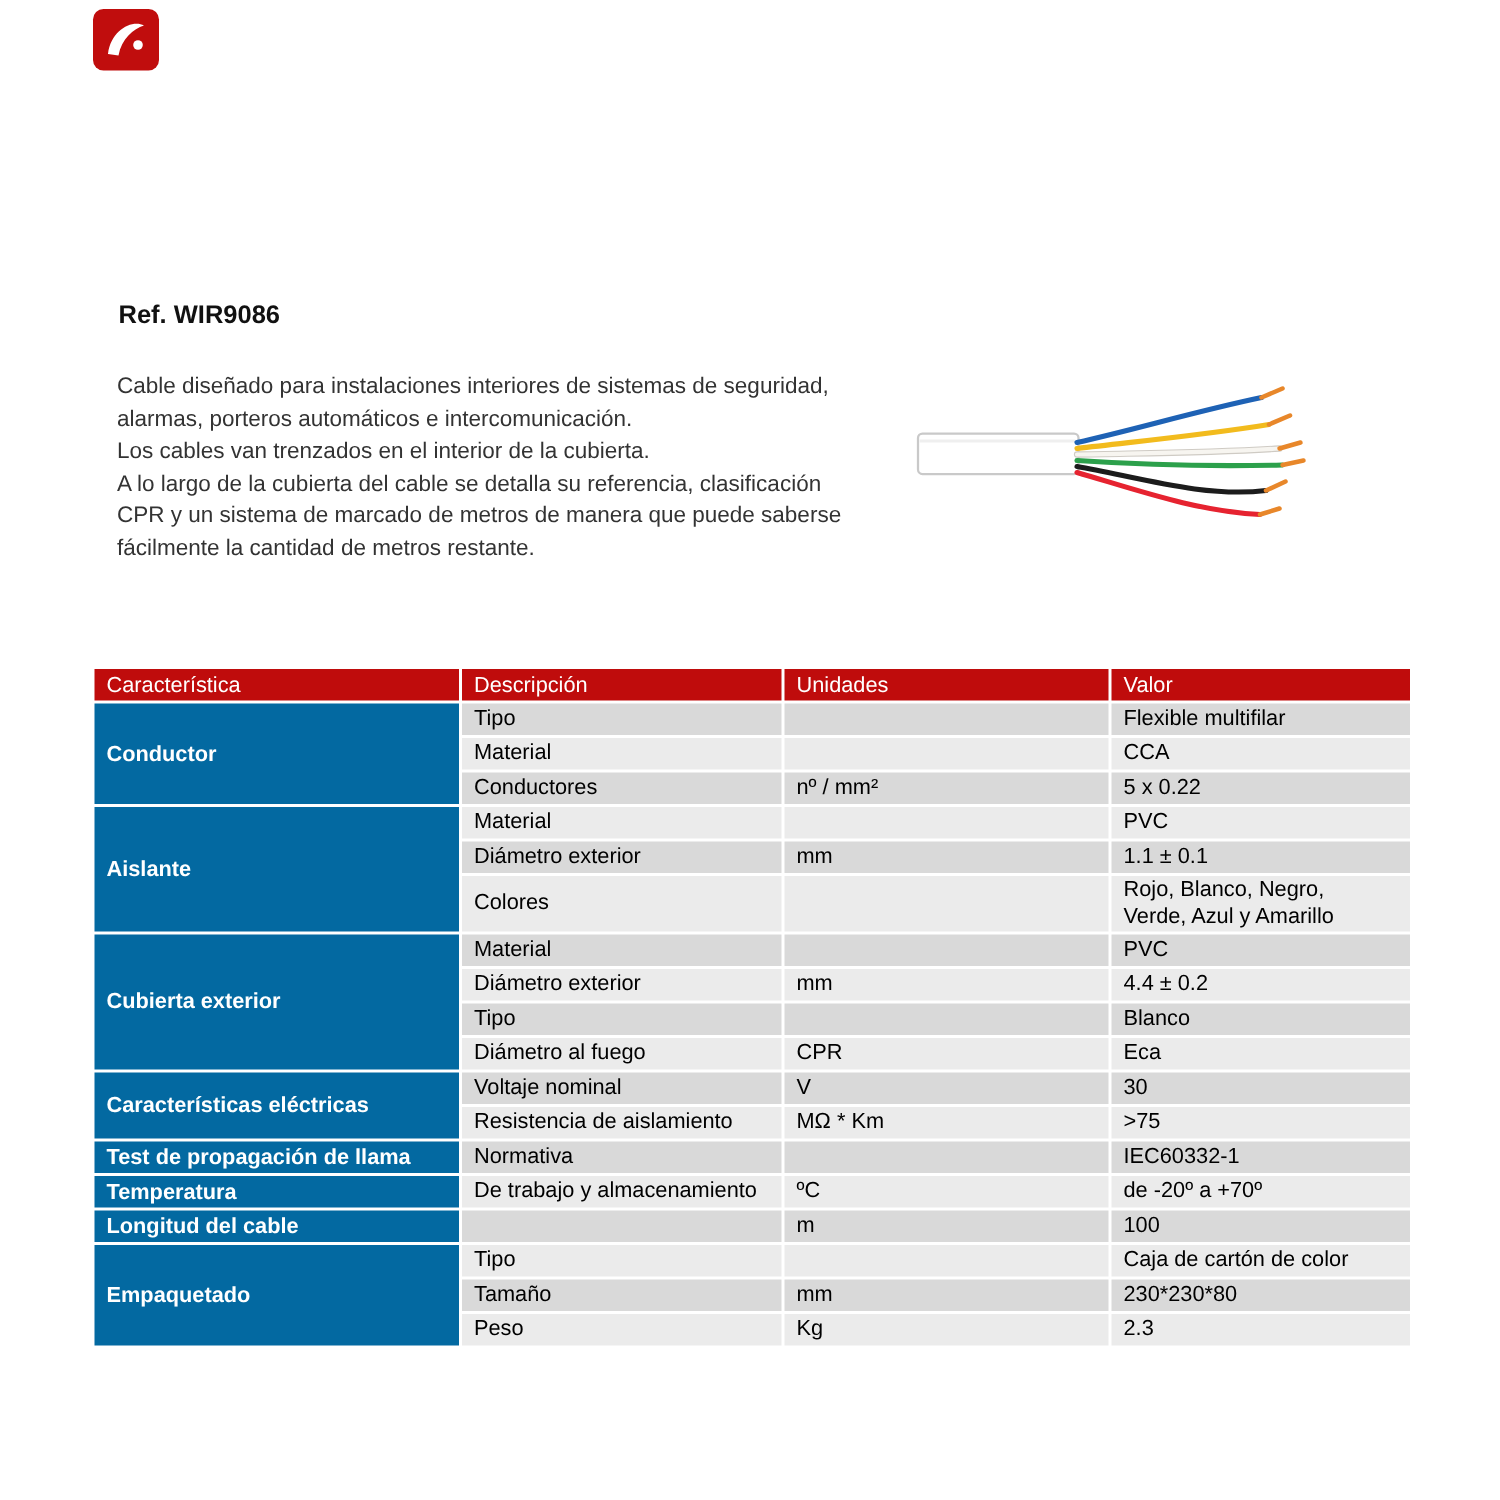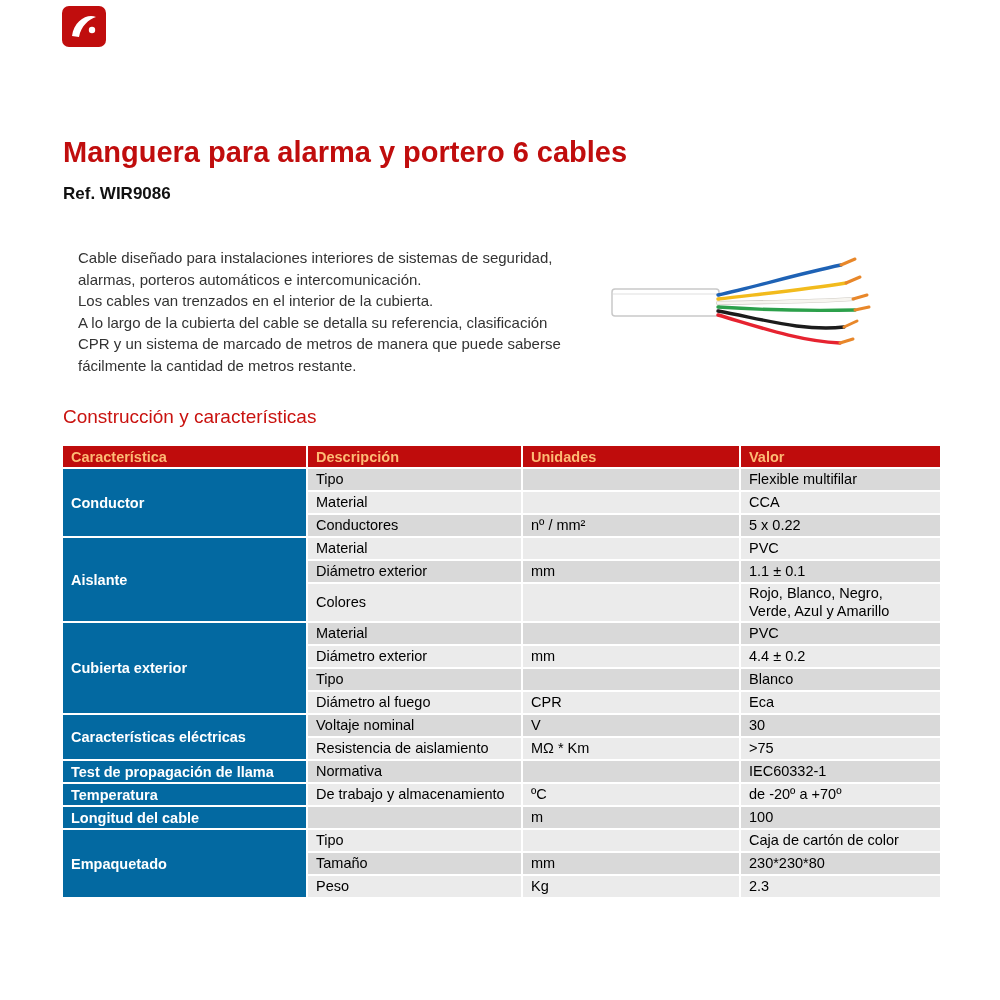--- a/index.html
+++ b/index.html
@@ -3,49 +3,48 @@
 <meta charset="utf-8">
 <style>
   html,body{margin:0;padding:0;background:#fff;}
   body{font-family:"Liberation Sans",sans-serif;color:#1a1a1a;}
   .page{position:relative;width:1000px;height:1000px;background:#ffffff;overflow:hidden;}
 
   .logo{position:absolute;left:62px;top:6px;width:44px;height:41px;background:#c00d0d;border-radius:7px;}
   .logo svg{width:100%;height:100%;display:block;}
 
   .title{position:absolute;left:63px;top:136px;margin:0;font-size:29px;font-weight:bold;color:#c00d0d;letter-spacing:0px;white-space:nowrap;}
-  .ref{position:absolute;left:63px;top:184px;margin:0;font-size:17px;font-weight:bold;color:#111;}
+  .ref{position:absolute;left:63px;top:184px;margin:16px;font-size:17px;font-weight:bold;color:#111;}
 
   .desc{position:absolute;left:78px;top:247px;width:505px;font-size:15px;line-height:21.5px;color:#333;white-space:pre-line;}
 
   .cable-art{position:absolute;left:598px;top:242px;width:300px;height:128px;}
 
   .section-heading{position:absolute;left:63px;top:406px;margin:0;font-size:19px;font-weight:normal;color:#c9120f;}
 
   table.spec{position:absolute;left:61px;top:444px;border-collapse:separate;border-spacing:2px;table-layout:fixed;width:879px;}
   table.spec th,table.spec td{font-size:14.5px;text-align:left;vertical-align:middle;padding:1px 8px;overflow:hidden;}
-  th.hdr{background:#bf0c0c;color:#fdba74;font-weight:bold;height:19px;}
+  th.hdr{background:#bf0c0c;color:#ffffff;font-weight:normal;height:19px;}
   th.group{background:#0369a1;color:#fff;font-weight:bold;vertical-align:top;padding-top:2px;height:19px;}
   td.dark{background:#d9d9d9;}
   td.light{background:#ebebeb;}
   td{height:19px;line-height:17.5px;color:#000000;white-space:pre-line;}
 </style>
 </head>
 <body>
 
 <div class="page">
 
   <div class="logo">
     <svg viewBox="0 0 44 41">
       <path d="M10 30 C12 14, 26 7, 34 11 C27 13, 19 20, 17 31 Z" fill="#ffffff"></path>
       <circle cx="30" cy="24" r="3.2" fill="#ffffff"></circle>
     </svg>
   </div>
 
-  <h1 class="title">Manguera para alarma y portero 6 cables</h1>
   <p class="ref">Ref. WIR9086</p>
 
   <div class="desc">Cable diseñado para instalaciones interiores de sistemas de seguridad,
 alarmas, porteros automáticos e intercomunicación.
 Los cables van trenzados en el interior de la cubierta.
 A lo largo de la cubierta del cable se detalla su referencia, clasificación
 CPR y un sistema de marcado de metros de manera que puede saberse
 fácilmente la cantidad de metros restante.</div>
 
   <svg class="cable-art" viewBox="0 0 300 128">
@@ -61,21 +60,20 @@
     <path d="M120 61 C165 60, 210 60, 255 57" fill="none" stroke="#f7f5f0" stroke-width="2.8" stroke-linecap="round"></path>
     <path d="M255 57 L269 53" fill="none" stroke="#e8872a" stroke-width="3" stroke-linecap="round"></path>
     <path d="M120 65 C165 68, 212 69, 257 68" fill="none" stroke="#2ca04b" stroke-width="3.4" stroke-linecap="round"></path>
     <path d="M257 68 L271 65" fill="none" stroke="#e8872a" stroke-width="3" stroke-linecap="round"></path>
     <path d="M120 69 C160 76, 205 90, 246 85" fill="none" stroke="#1c1c1c" stroke-width="3.4" stroke-linecap="round"></path>
     <path d="M246 85 L259 79" fill="none" stroke="#e8872a" stroke-width="3" stroke-linecap="round"></path>
     <path d="M120 73 C158 84, 200 99, 242 101" fill="none" stroke="#e62330" stroke-width="3.4" stroke-linecap="round"></path>
     <path d="M242 101 L255 97" fill="none" stroke="#e8872a" stroke-width="3" stroke-linecap="round"></path>
   </svg>
 
-  <h2 class="section-heading">Construcción y características</h2>
 
   <table class="spec">
     <colgroup>
       <col style="width:243px">
         <col style="width:213px">
         <col style="width:216px">
         <col style="width:199px">
     </colgroup>
     <thead>
       <tr>

